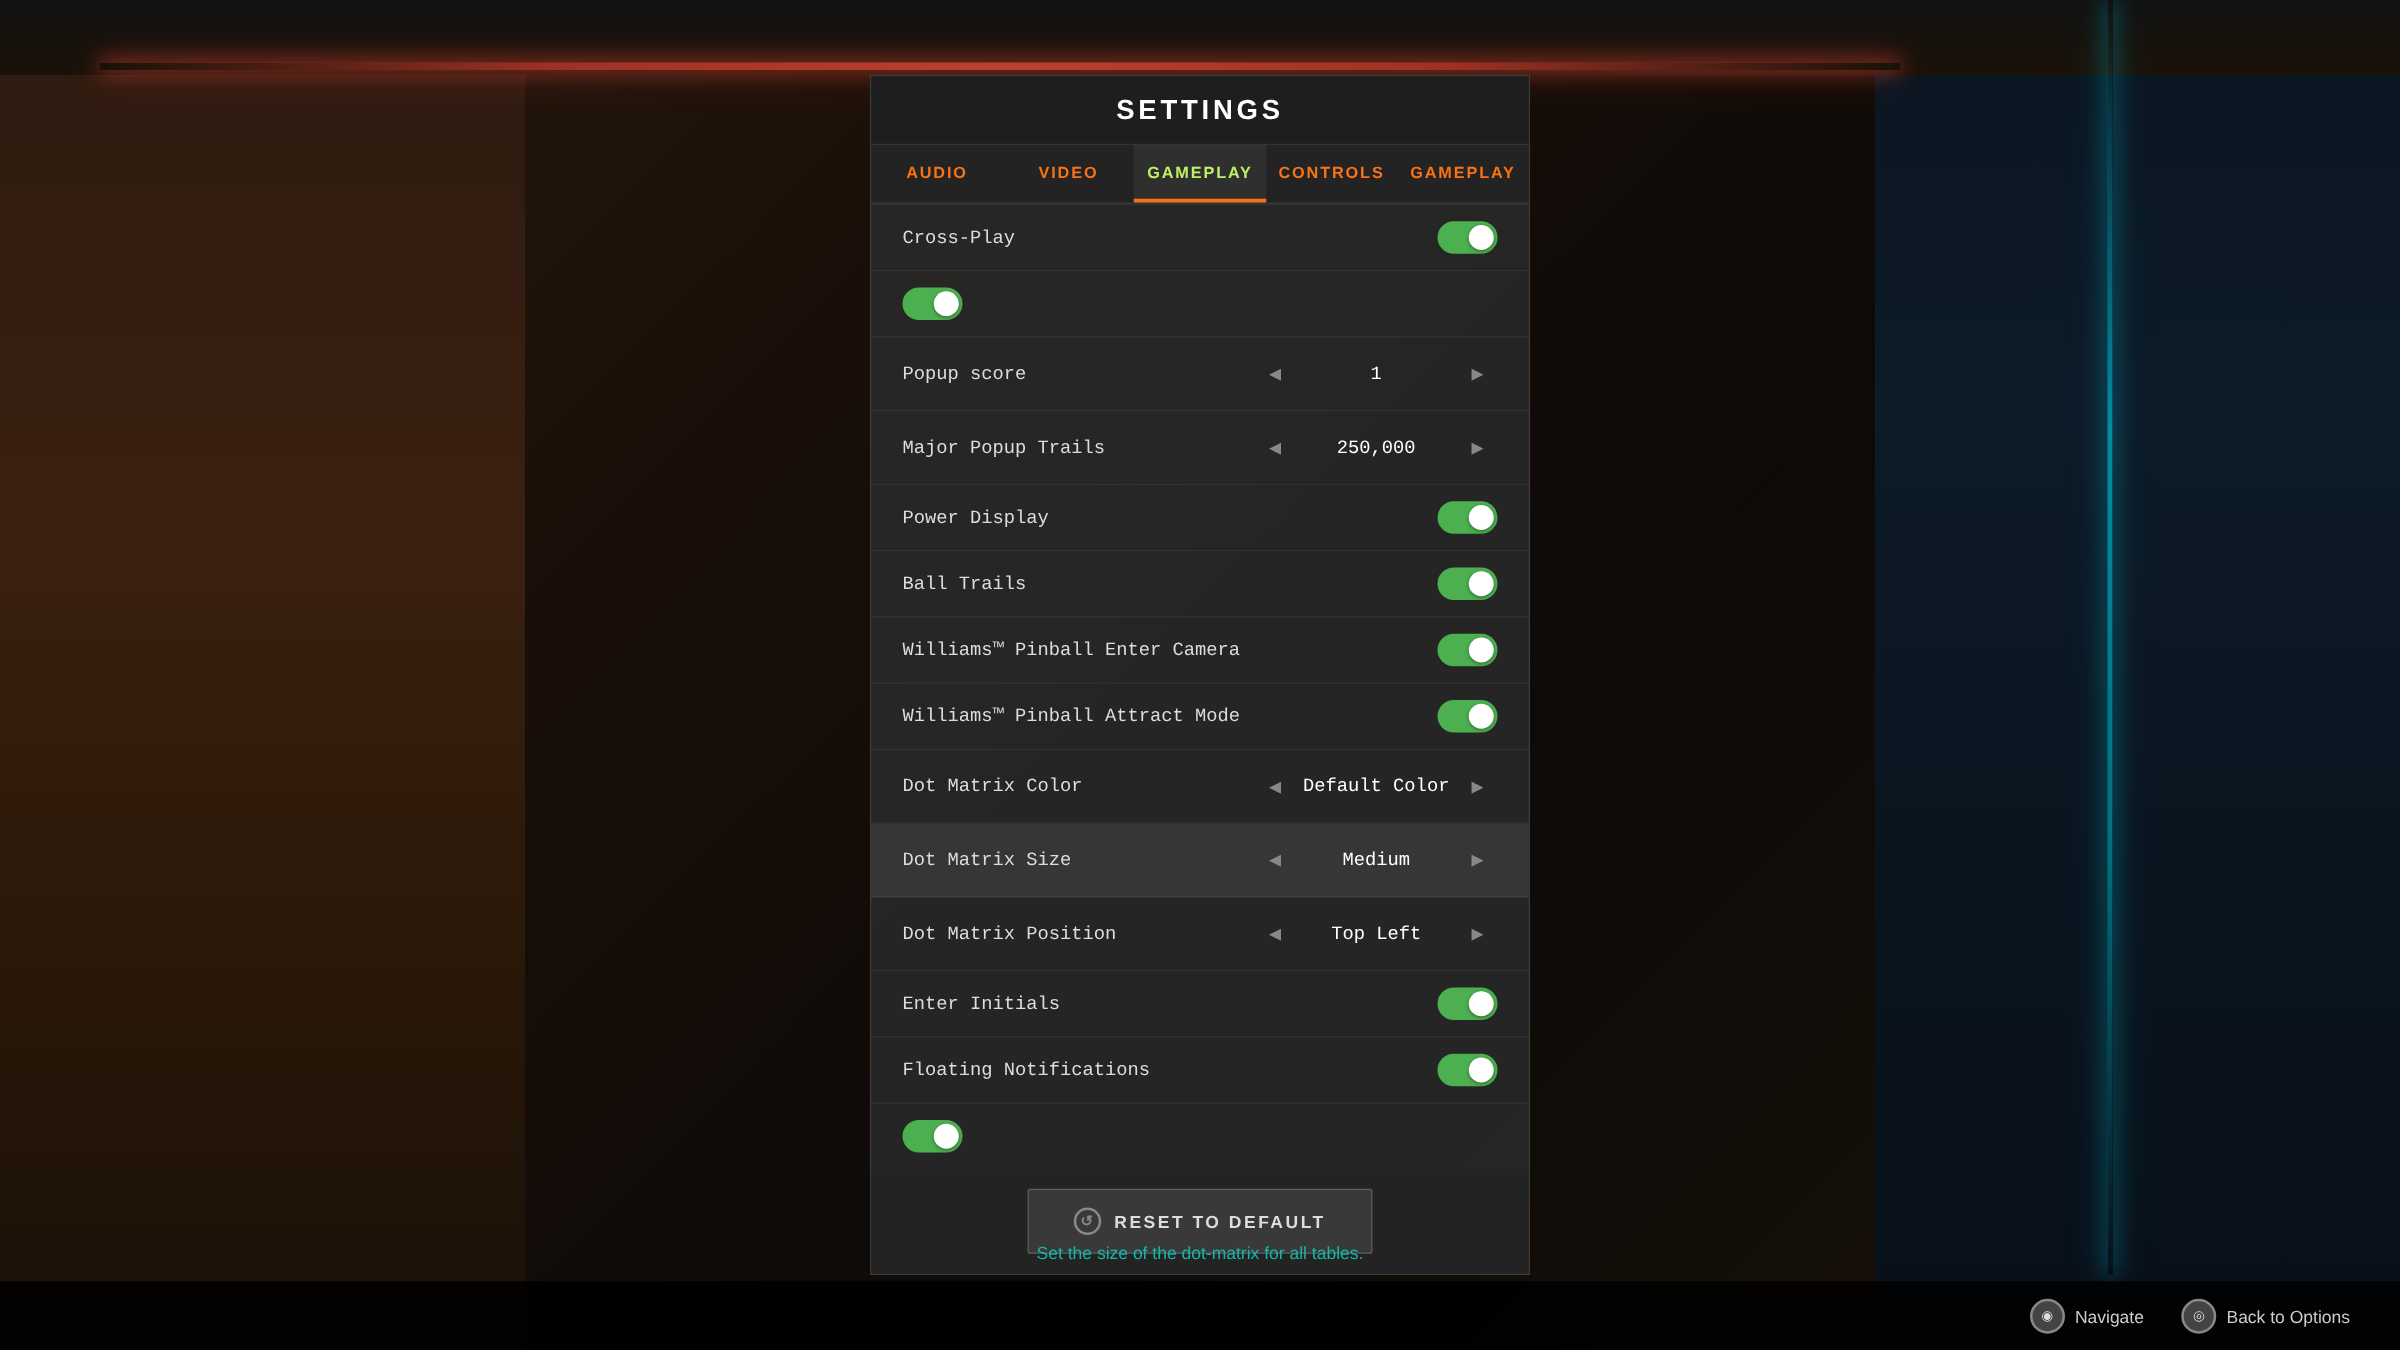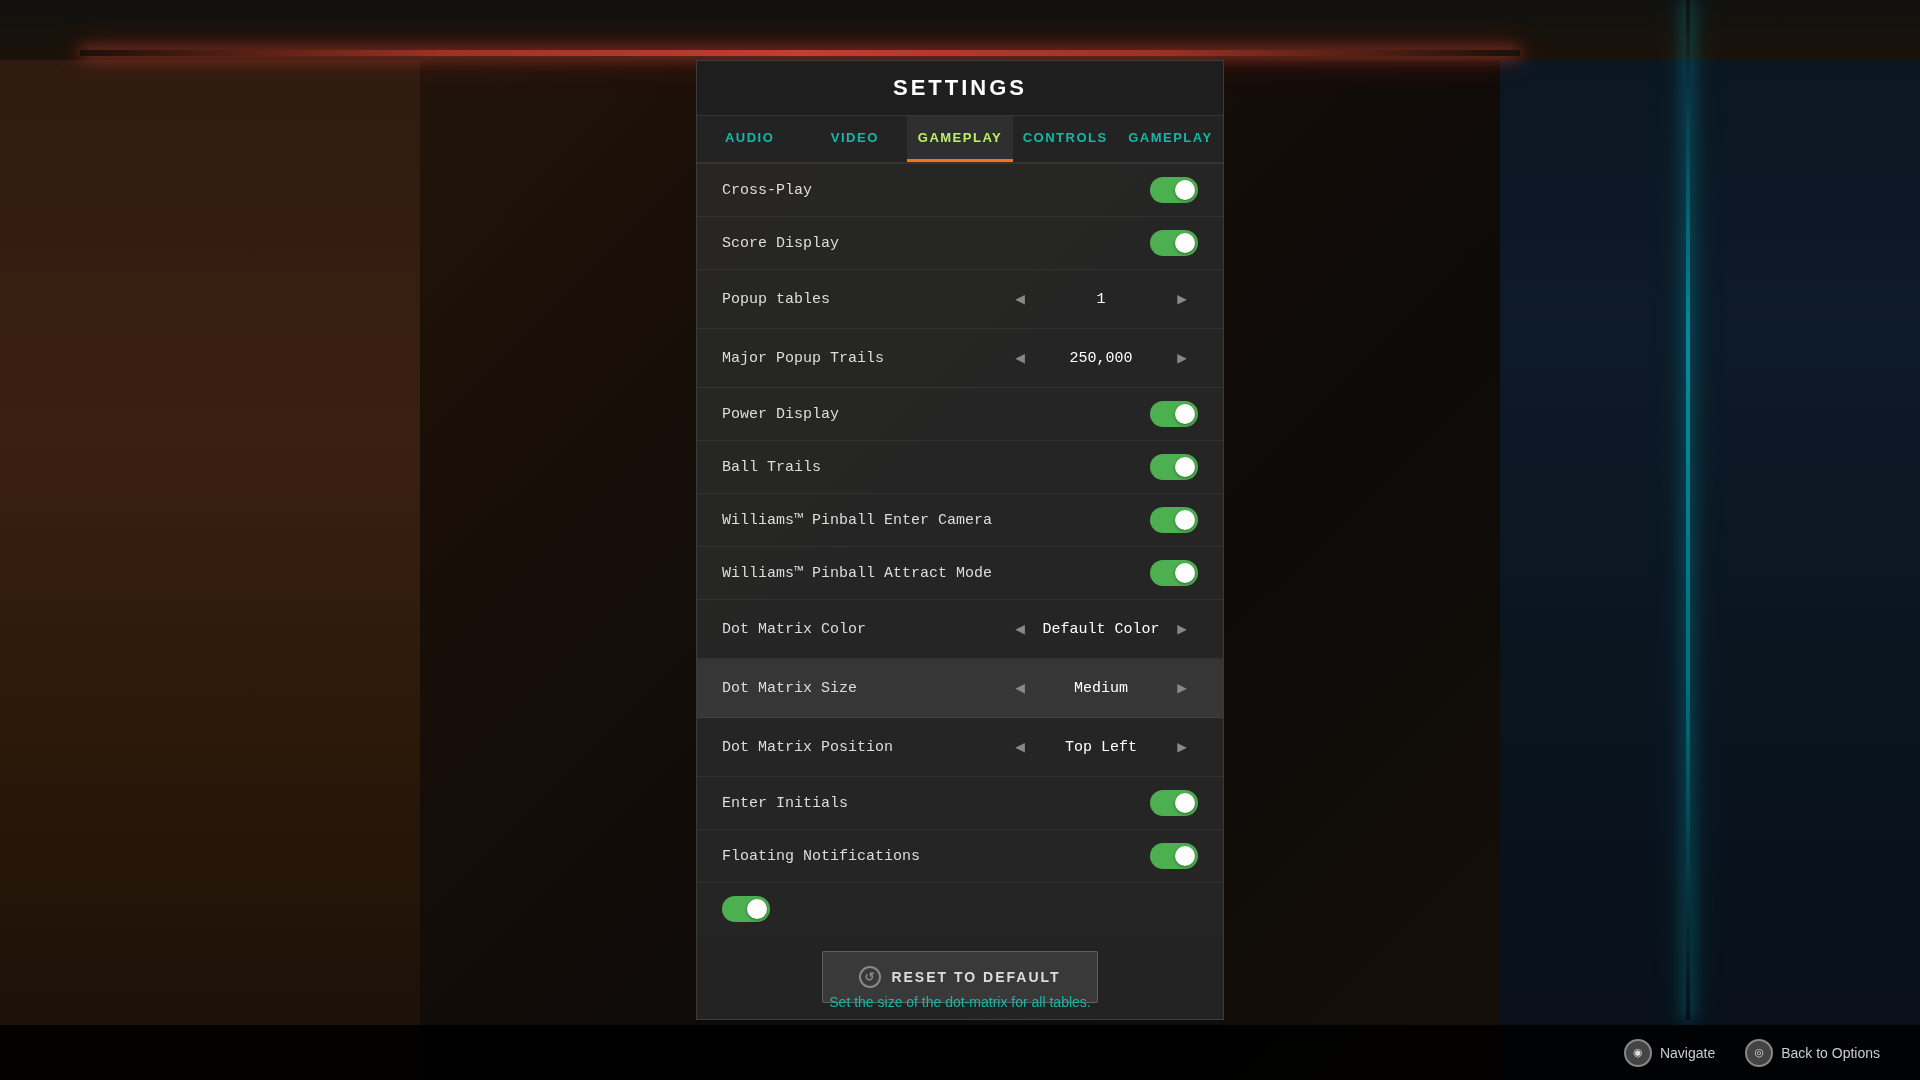--- a/index.html
+++ b/index.html
@@ -112,21 +112,21 @@
     .tabs {
       display: flex;
       background: rgba(35,35,35,0.95);
       border-bottom: 2px solid rgba(255,255,255,0.08);
     }
 
     .tab {
       flex: 1;
       text-align: center;
       padding: 14px 8px;
-      color: #14b8a6;
+      color: #f97316;
       font-size: 13px;
       font-weight: bold;
       letter-spacing: 1.5px;
       cursor: pointer;
       border-bottom: 3px solid transparent;
       transition: all 0.2s;
     }
 
     .tab.active {
       color: #bef264;
@@ -294,26 +294,25 @@
   </div>
 
   <div class="settings-content">
 
     <div class="setting-row">
       <span class="setting-label">Cross-Play</span>
       <div class="toggle"></div>
     </div>
 
     <div class="setting-row">
-      <span class="setting-label">Score Display</span>
-      <div class="toggle"></div>
-    </div>
-
-    <div class="setting-row">
-      <span class="setting-label">Popup tables</span>
+      <div class="toggle"></div>
+    </div>
+
+    <div class="setting-row">
+      <span class="setting-label">Popup score</span>
       <div class="value-selector">
         <div class="arrow-btn">◀</div>
         <div class="value-display">1</div>
         <div class="arrow-btn">▶</div>
       </div>
     </div>
 
     <div class="setting-row">
       <span class="setting-label">Major Popup Trails</span>
       <div class="value-selector">

